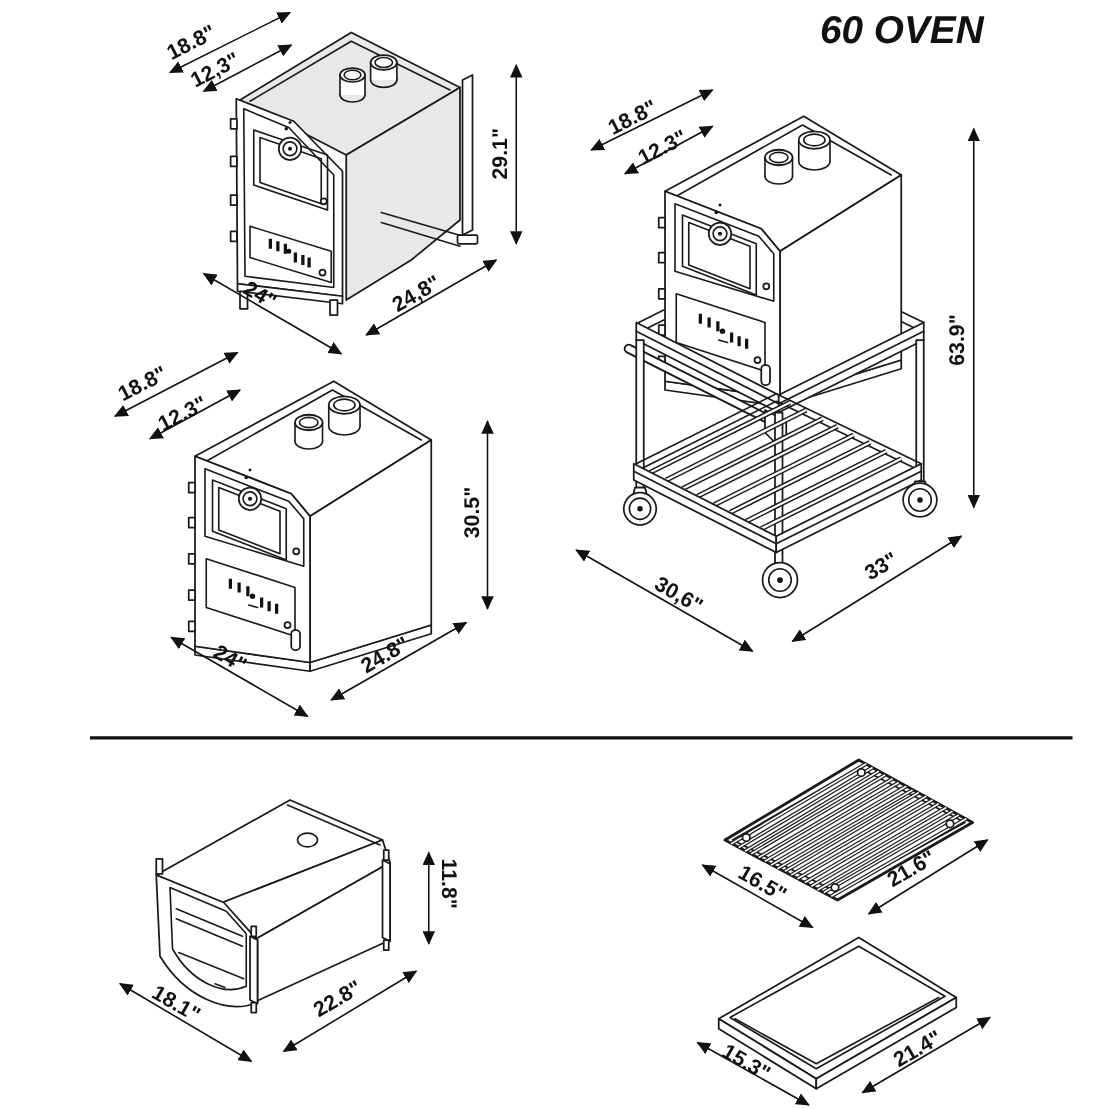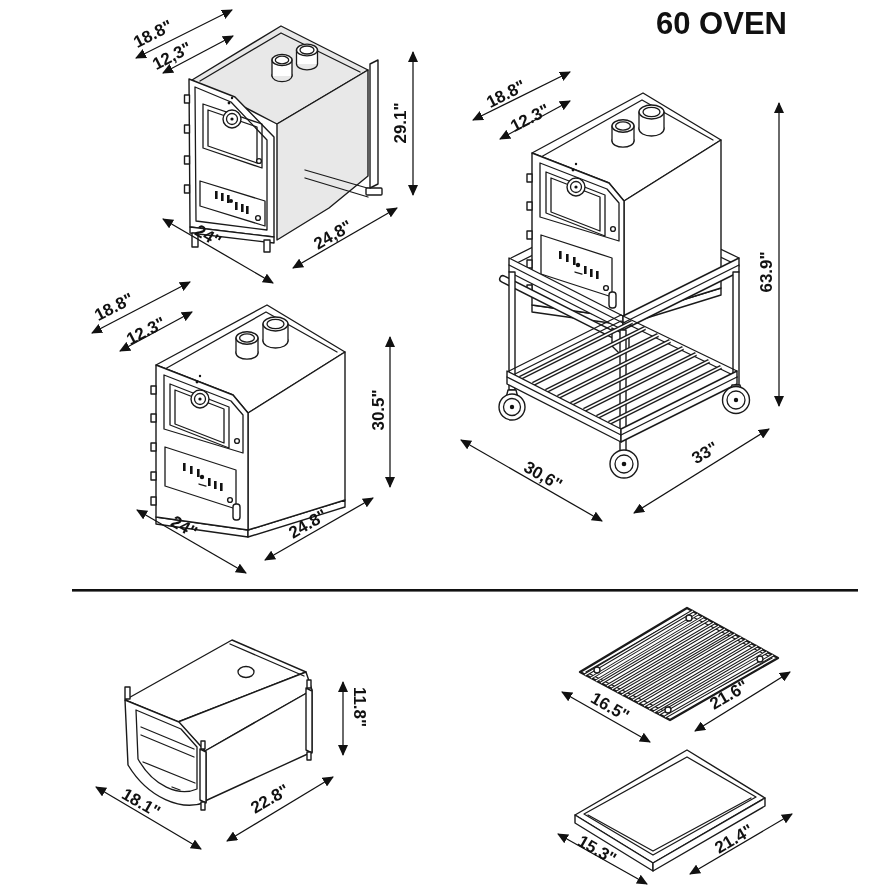--- a/index.html
+++ b/index.html
@@ -1,19 +1,19 @@
 <!DOCTYPE html>
 <html><head>
 <meta charset="utf-8">
 <style>
   html,body{margin:0;padding:0;background:#fff;}
   #sheet{position:relative;width:887px;height:887px;background:#fff;overflow:hidden;
          font-family:"Liberation Sans",sans-serif;}
   #title{position:absolute;left:656px;top:6px;font-size:31px;font-weight:bold;
-         color:#111;letter-spacing:0px;white-space:nowrap;}
+         color:#111;letter-spacing:0px;white-space:nowrap;font-style:italic;}
   svg{position:absolute;left:0;top:0;}
   .ln  {fill:none;stroke:#1a1a1a;stroke-width:1.3;stroke-linejoin:round;stroke-linecap:round;}
   .ln2 {fill:none;stroke:#1a1a1a;stroke-width:2.3;stroke-linejoin:round;stroke-linecap:round;}
   .fw  {fill:#ffffff;stroke:#1a1a1a;stroke-width:1.4;stroke-linejoin:round;}
   .fg  {stroke:#1a1a1a;stroke-width:1.4;stroke-linejoin:round;}
   .blk {fill:#111;stroke:none;}
   .dim {fill:none;stroke:#111;stroke-width:1.25;marker-start:url(#arr);marker-end:url(#arr);}
   .lbl {font-family:"Liberation Sans",sans-serif;font-size:17px;font-weight:bold;fill:#111;}
   .slat {stroke:#1a1a1a;stroke-width:3.2;fill:none;}
   .slatw{stroke:#fff;stroke-width:1.3;fill:none;}

